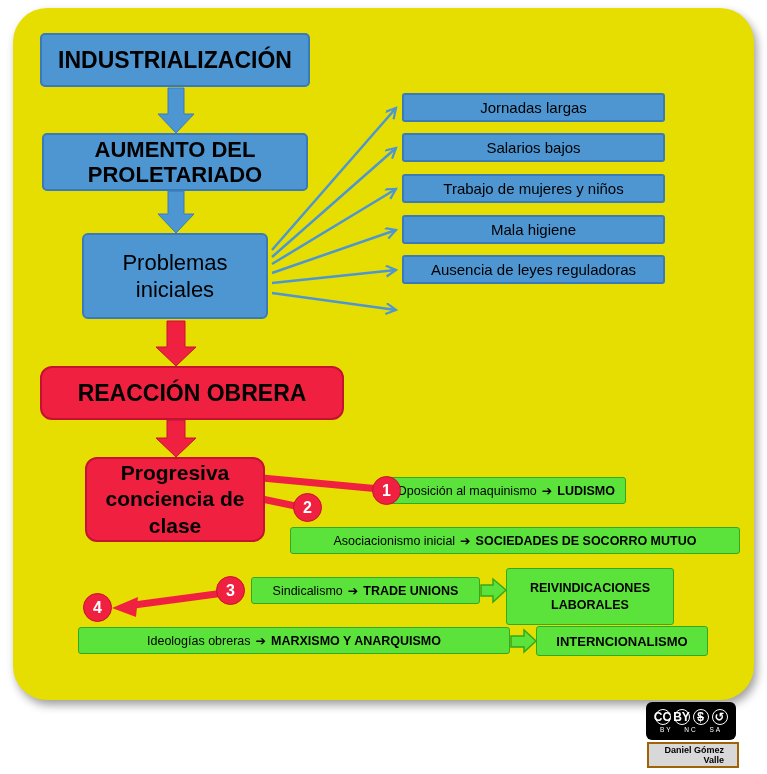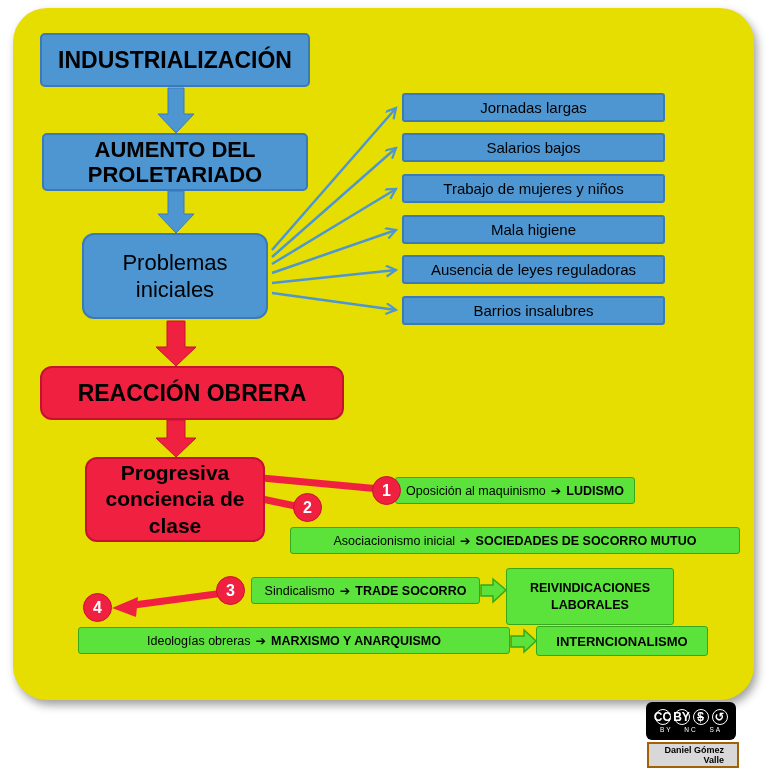--- a/index.html
+++ b/index.html
@@ -12,33 +12,33 @@
        text-align:center;box-sizing:border-box;}
   .blue{background:#4d96d2;border:2px solid #3a7ab8;}
   .red{background:#ef2040;border:2px solid #c41332;}
   .green{background:#5be33b;border:1px solid #35a81c;border-radius:3px;font-size:12.5px;
          white-space:nowrap;z-index:2;}
   .green .gbold{font-weight:bold;margin-left:5px;}
   .green .garrow{font-weight:bold;margin-left:5px;}
 
   #b-industrializacion{left:40px;top:33px;width:270px;height:54px;font-size:23px;font-weight:bold;border-radius:5px;}
   #b-aumento{left:42px;top:133px;width:266px;height:58px;font-size:22px;font-weight:bold;border-radius:5px;line-height:1.15;flex-direction:column;}
-  #b-problemas{left:82px;top:233px;width:186px;height:86px;font-size:22px;border-radius:12px;line-height:1.25;flex-direction:column;}
+  #b-problemas{left:82px;top:233px;width:186px;height:86px;font-size:22px;border-radius:6px;line-height:1.25;flex-direction:column;}
   .problem{left:402px;width:263px;height:29px;font-size:15px;border-radius:3px;}
   #p0{top:93px;}#p1{top:133px;}#p2{top:174px;}#p3{top:215px;}#p4{top:255px;}#p5{top:296px;}
 
   #b-reaccion{left:40px;top:366px;width:304px;height:54px;font-size:23px;font-weight:bold;border-radius:12px;}
   #b-conciencia{left:85px;top:457px;width:180px;height:85px;font-size:21px;font-weight:bold;border-radius:12px;line-height:1.25;padding:6px 8px;}
 
   .circle{position:absolute;z-index:3;width:29px;height:29px;border-radius:50%;background:#ef2040;
           border:1px solid #c41332;color:#fff;font-weight:bold;font-size:16px;
           display:flex;align-items:center;justify-content:center;box-sizing:border-box;}
   #c1{left:372px;top:476px;}#c2{left:293px;top:493px;}#c3{left:216px;top:576px;}#c4{left:83px;top:593px;}
 
-  #g1{left:395px;top:477px;width:240px;height:27px;}
+  #g1{left:386px;top:477px;width:240px;height:27px;}
   #g2{left:290px;top:527px;width:450px;height:27px;}
   #g3{left:251px;top:577px;width:229px;height:27px;}
   #g3r{left:506px;top:568px;width:168px;height:57px;font-weight:bold;line-height:1.3;white-space:normal;}
   #g4{left:78px;top:627px;width:432px;height:27px;}
   #g4r{left:536px;top:626px;width:172px;height:30px;font-weight:bold;font-size:13px;}
 
   .cc-badge{position:absolute;left:646px;top:702px;width:90px;height:38px;background:#000;
             border-radius:6px;z-index:4;display:flex;flex-direction:column;align-items:center;
             justify-content:center;gap:1px;}
   .cc-icons{display:flex;gap:3px;}
@@ -109,23 +109,20 @@
   </div>
   <div class="box blue problem" id="p2">
     <span>Trabajo de mujeres y niños</span>
   </div>
   <div class="box blue problem" id="p3">
     <span>Mala higiene</span>
   </div>
   <div class="box blue problem" id="p4">
     <span>Ausencia de leyes reguladoras</span>
   </div>
-  <div class="box blue problem" id="p5">
-    <span>Barrios insalubres</span>
-  </div>
 
   <div class="box red" id="b-reaccion">
     <span>REACCIÓN OBRERA</span>
   </div>
 
   <div class="box red" id="b-conciencia">
     <span>Progresiva conciencia de clase</span>
   </div>
 
   <div class="circle" id="c1">
@@ -149,21 +146,21 @@
 
   <div class="box green" id="g2">
     <span class="plain">Asociacionismo inicial</span>
     <span class="garrow">➔</span>
     <span class="gbold">SOCIEDADES DE SOCORRO MUTUO</span>
   </div>
 
   <div class="box green" id="g3">
     <span class="plain">Sindicalismo</span>
     <span class="garrow">➔</span>
-    <span class="gbold">TRADE SOCORRO</span>
+    <span class="gbold">TRADE UNIONS</span>
   </div>
   <div class="box green" id="g3r">
     <span>REIVINDICACIONES LABORALES</span>
   </div>
 
   <div class="box green" id="g4">
     <span class="plain">Ideologías obreras</span>
     <span class="garrow">➔</span>
     <span class="gbold">MARXISMO Y ANARQUISMO</span>
   </div>

